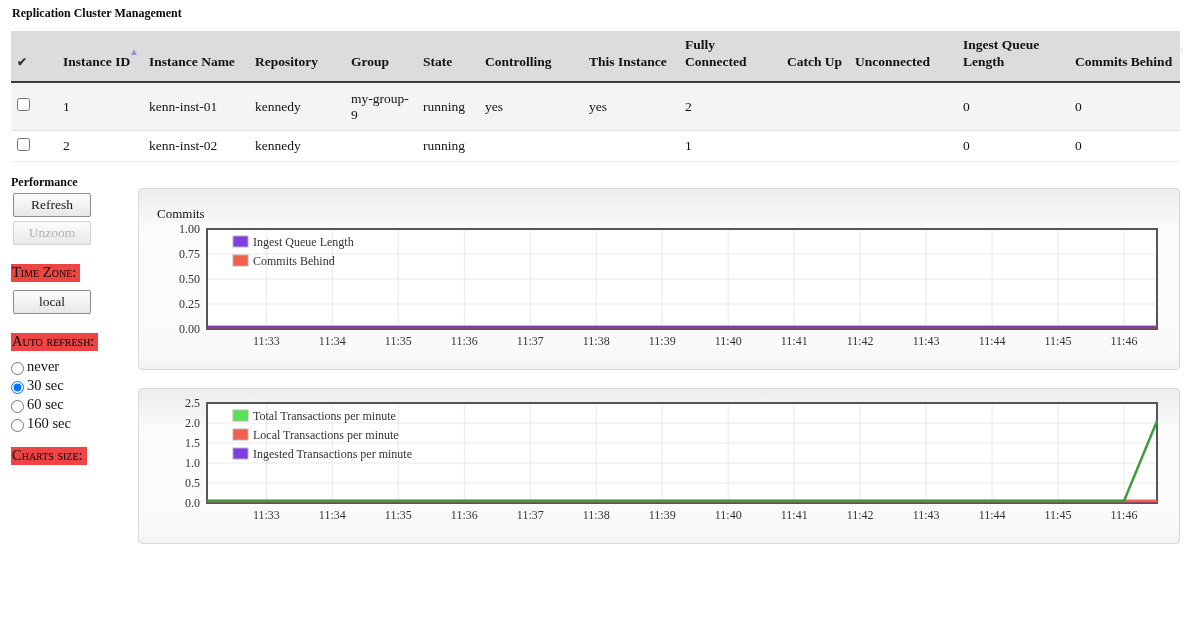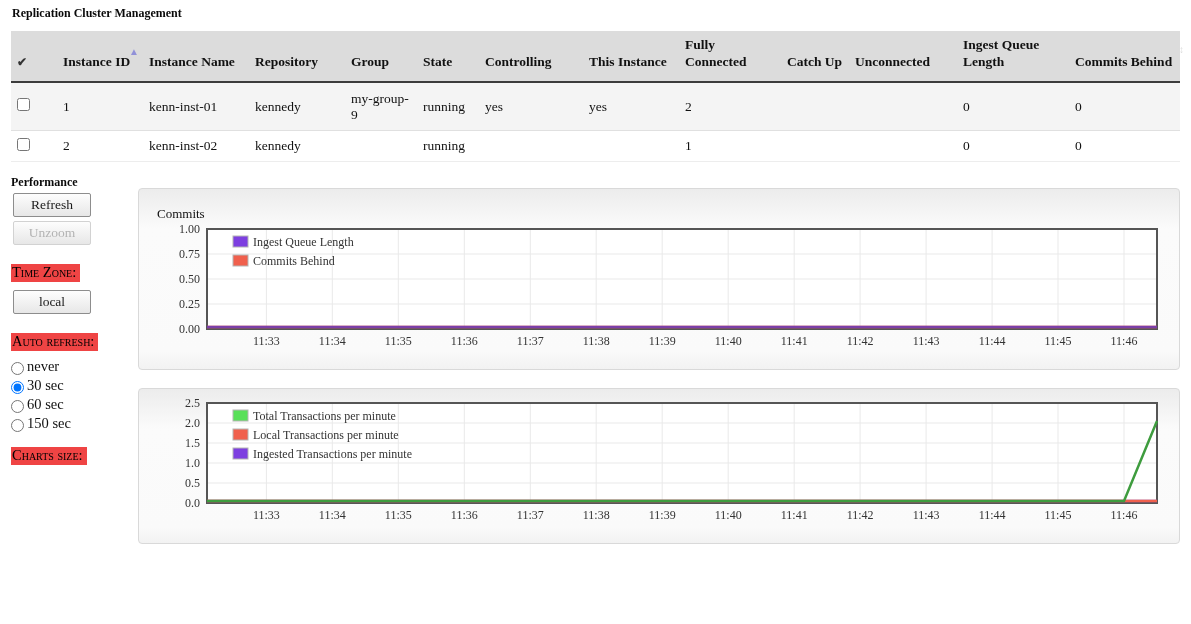--- a/index.html
+++ b/index.html
@@ -151,21 +151,21 @@
           <label class="radio-row">
             <input type="radio" name="auto-refresh" checked="" style="">
             <span>30 sec</span>
           </label>
           <label class="radio-row">
             <input type="radio" name="auto-refresh" style="">
             <span>60 sec</span>
           </label>
           <label class="radio-row">
             <input type="radio" name="auto-refresh" style="">
-            <span>150 sec</span>
+            <span>160 sec</span>
           </label>
         </div>
 
       <span class="sb-label">Charts size:</span>
     </div>
 
     <div class="charts" id="charts">
         <div class="panel">
           <div class="chart-title">Commits</div>
           <div><svg width="1020" height="128" viewBox="0 0 1020 128">

